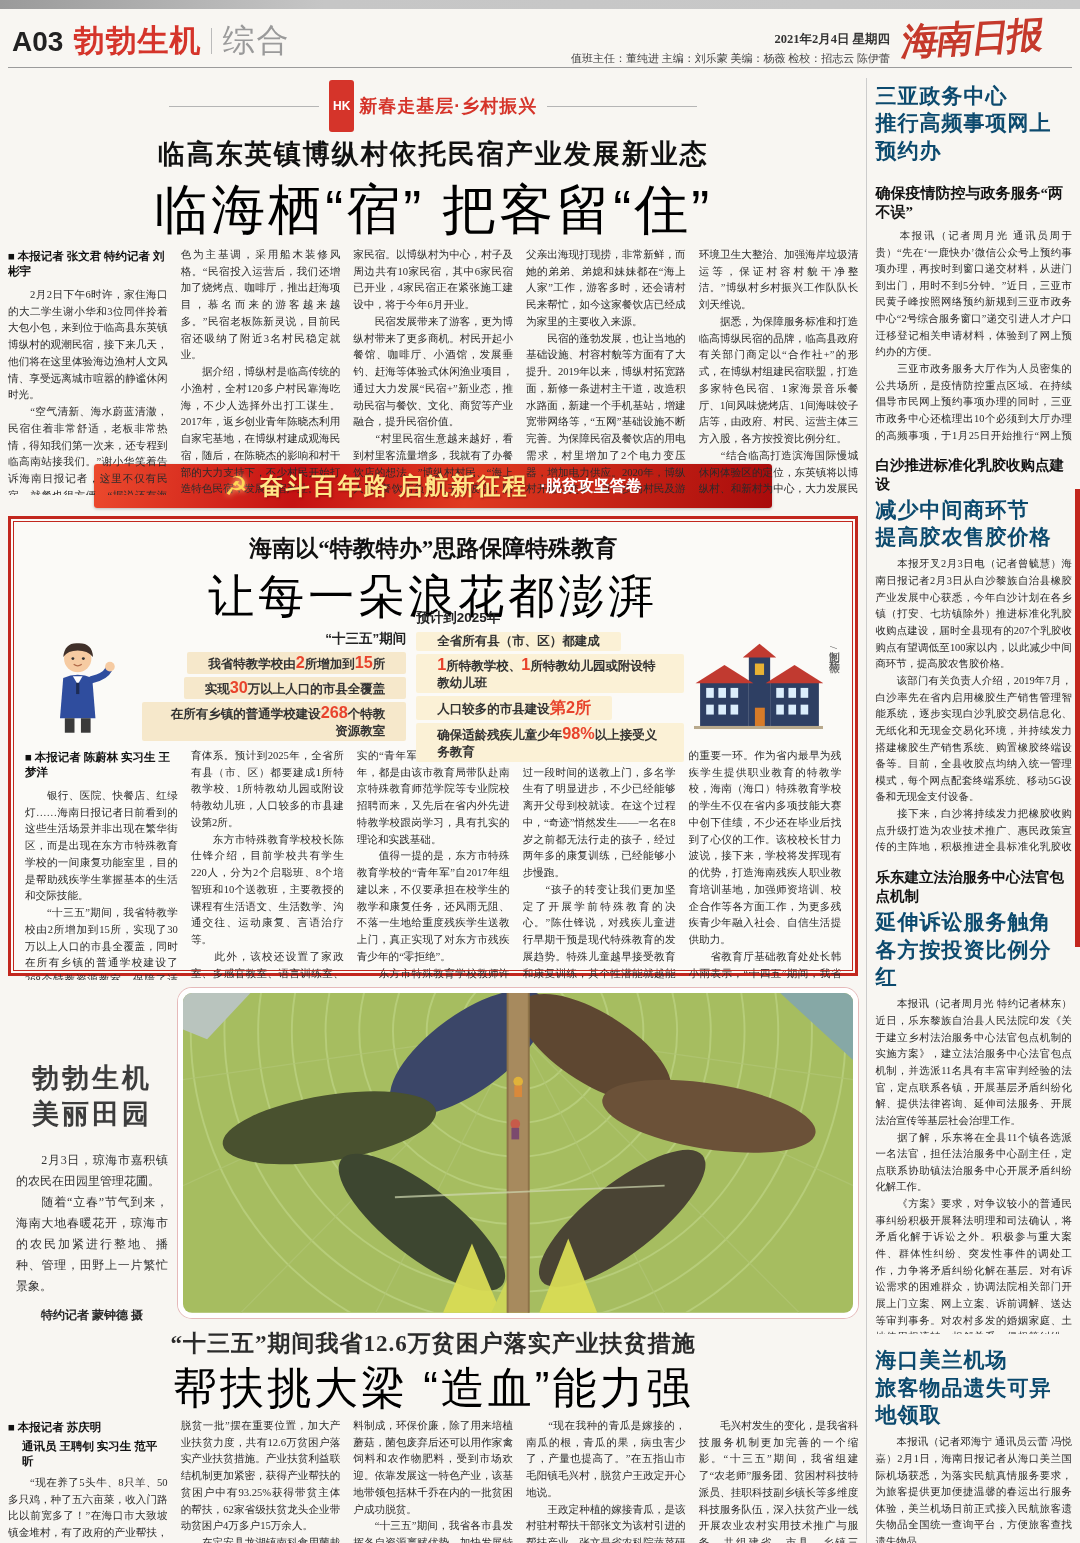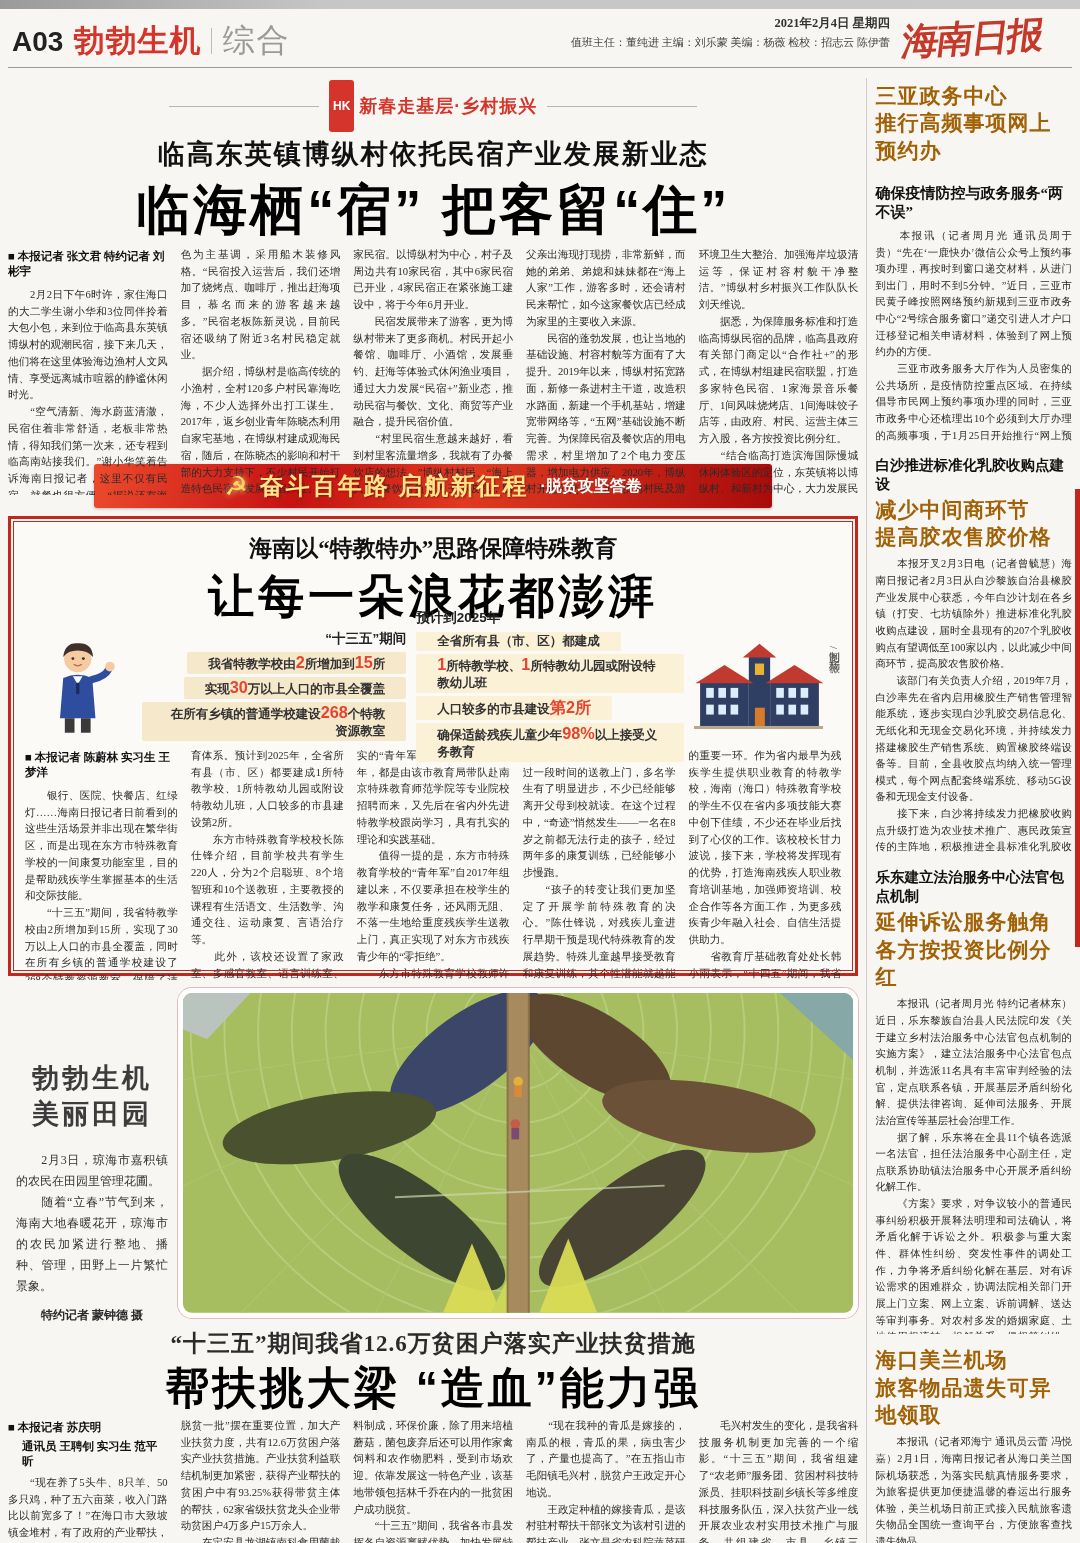--- a/index.html
+++ b/index.html
@@ -6,40 +6,40 @@
   .page{position:relative;width:1080px;height:1543px;background:#f8f6f2;overflow:hidden;
         font-family:"Liberation Serif","DejaVu Serif",serif;color:#2b2b2b;}
   .scan-strip{height:9px;background:linear-gradient(90deg,#9a9a9a,#c6c6c6 30%,#c9c9c9);}
   
   .masthead{position:relative;height:54px;padding:4px 10px 0 10px;}
   .mh-left{position:absolute;left:12px;top:10px;display:flex;align-items:baseline;gap:10px;}
   .edition{font-family:"Liberation Sans",sans-serif;font-size:28px;font-weight:bold;color:#222;}
   .section{font-family:"Liberation Sans",sans-serif;font-size:31px;font-weight:900;color:#d5342a;letter-spacing:1px;}
   .mh-sep{width:1px;height:26px;background:#bbb;align-self:center;}
   .subsection{font-family:"Liberation Sans",sans-serif;font-size:32px;color:#9a9a9a;letter-spacing:2px;}
-  .mh-right{position:absolute;right:190px;top:6px;text-align:right;}
+  .mh-right{position:absolute;right:190px;top:22px;text-align:right;}
   .date-line{font-size:12.5px;font-weight:bold;color:#333;}
   .staff-line{font-size:11px;color:#444;margin-top:3px;}
   .brand{position:absolute;right:8px;top:4px;width:170px;font-size:37px;font-weight:900;color:#c5392b;
          transform:rotate(-3deg) skewX(-10deg);letter-spacing:-2px;white-space:nowrap;}
   .header-rule{height:1px;background:#9b9b9b;margin:0 8px;}
   
   .content{display:flex;padding:6px 8px 0 8px;}
   .main-col{width:852px;}
   .col-divider{width:1px;background:#ccc;margin:4px 8px 20px 8px;}
   .side-col{width:197px;}
   
   .badge-row{display:flex;align-items:center;justify-content:center;gap:10px;margin:6px 0 4px 0;}
   .badge-line{height:1px;background:#b5b5b5;width:150px;}
   .hk-badge{display:flex;align-items:center;gap:5px;}
   .hk-logo{background:#d5342a;color:#fff;font-family:"Liberation Sans",sans-serif;font-weight:900;
            font-size:12px;padding:19px 4px;border-radius:3px;}
   .badge-text{color:#d5342a;font-family:"Liberation Sans",sans-serif;font-weight:900;font-size:18px;letter-spacing:1px;}
   .kicker{font-weight:900;text-align:center;}
-  .headline{font-family:"Liberation Sans","DejaVu Sans",sans-serif;font-weight:700;text-align:center;color:#000;}
+  .headline{font-family:"Liberation Sans","DejaVu Sans",sans-serif;font-weight:400;text-align:center;color:#000;}
   .cols{display:flex;gap:13px;overflow:hidden;}
   .col{flex:1;overflow:hidden;}
   .ct{white-space:pre-line;text-align:justify;font-size:10.6px;line-height:1.58;color:#2b2b2b;}
   .byline{font-weight:bold;font-size:11.5px;margin:2px 0 8px 0;color:#111;}
   
   .top-art{height:382px;}
   .top-art .kicker{font-size:27px;letter-spacing:2px;margin:4px 0 2px 0;color:#111;}
   .top-art .headline{font-size:54px;letter-spacing:3px;margin:2px 0 10px 0;}
   .top-art .cols{height:248px;}
   
@@ -77,21 +77,21 @@
   .photo-frame svg{display:block;width:100%;height:100%;}
   
   .bottom-art{height:238px;}
   .bottom-art .kicker{font-size:23px;letter-spacing:1px;margin:2px 0 0 0;}
   .bottom-art .headline{font-size:44px;letter-spacing:3px;margin:2px 0 8px 0;}
   .bottom-art .cols{height:150px;}
   .byline2{font-weight:bold;font-size:11.5px;margin:-4px 0 6px 14px;color:#111;}
   
   .side-art{margin-bottom:12px;}
   .s-kicker{font-weight:900;font-size:14.5px;color:#111;margin-bottom:2px;}
-  .s-title{font-family:"Liberation Sans",sans-serif;font-weight:900;font-size:21px;color:#a16207;line-height:1.3;letter-spacing:1px;}
+  .s-title{font-family:"Liberation Sans",sans-serif;font-weight:900;font-size:21px;color:#0c4a6e;line-height:1.3;letter-spacing:1px;}
   .s-sub{font-weight:900;font-size:15px;margin:20px 0 4px 0;color:#111;}
   .s-body{white-space:pre-line;text-align:justify;font-size:10.4px;line-height:1.6;color:#2b2b2b;overflow:hidden;margin-top:6px;}
   
   .right-bleed{position:absolute;right:0;top:489px;width:5px;height:458px;background:#c2271e;}
 </style>
 </head>
 <body>
 
 <div class="page">
   <div class="scan-strip"></div>

